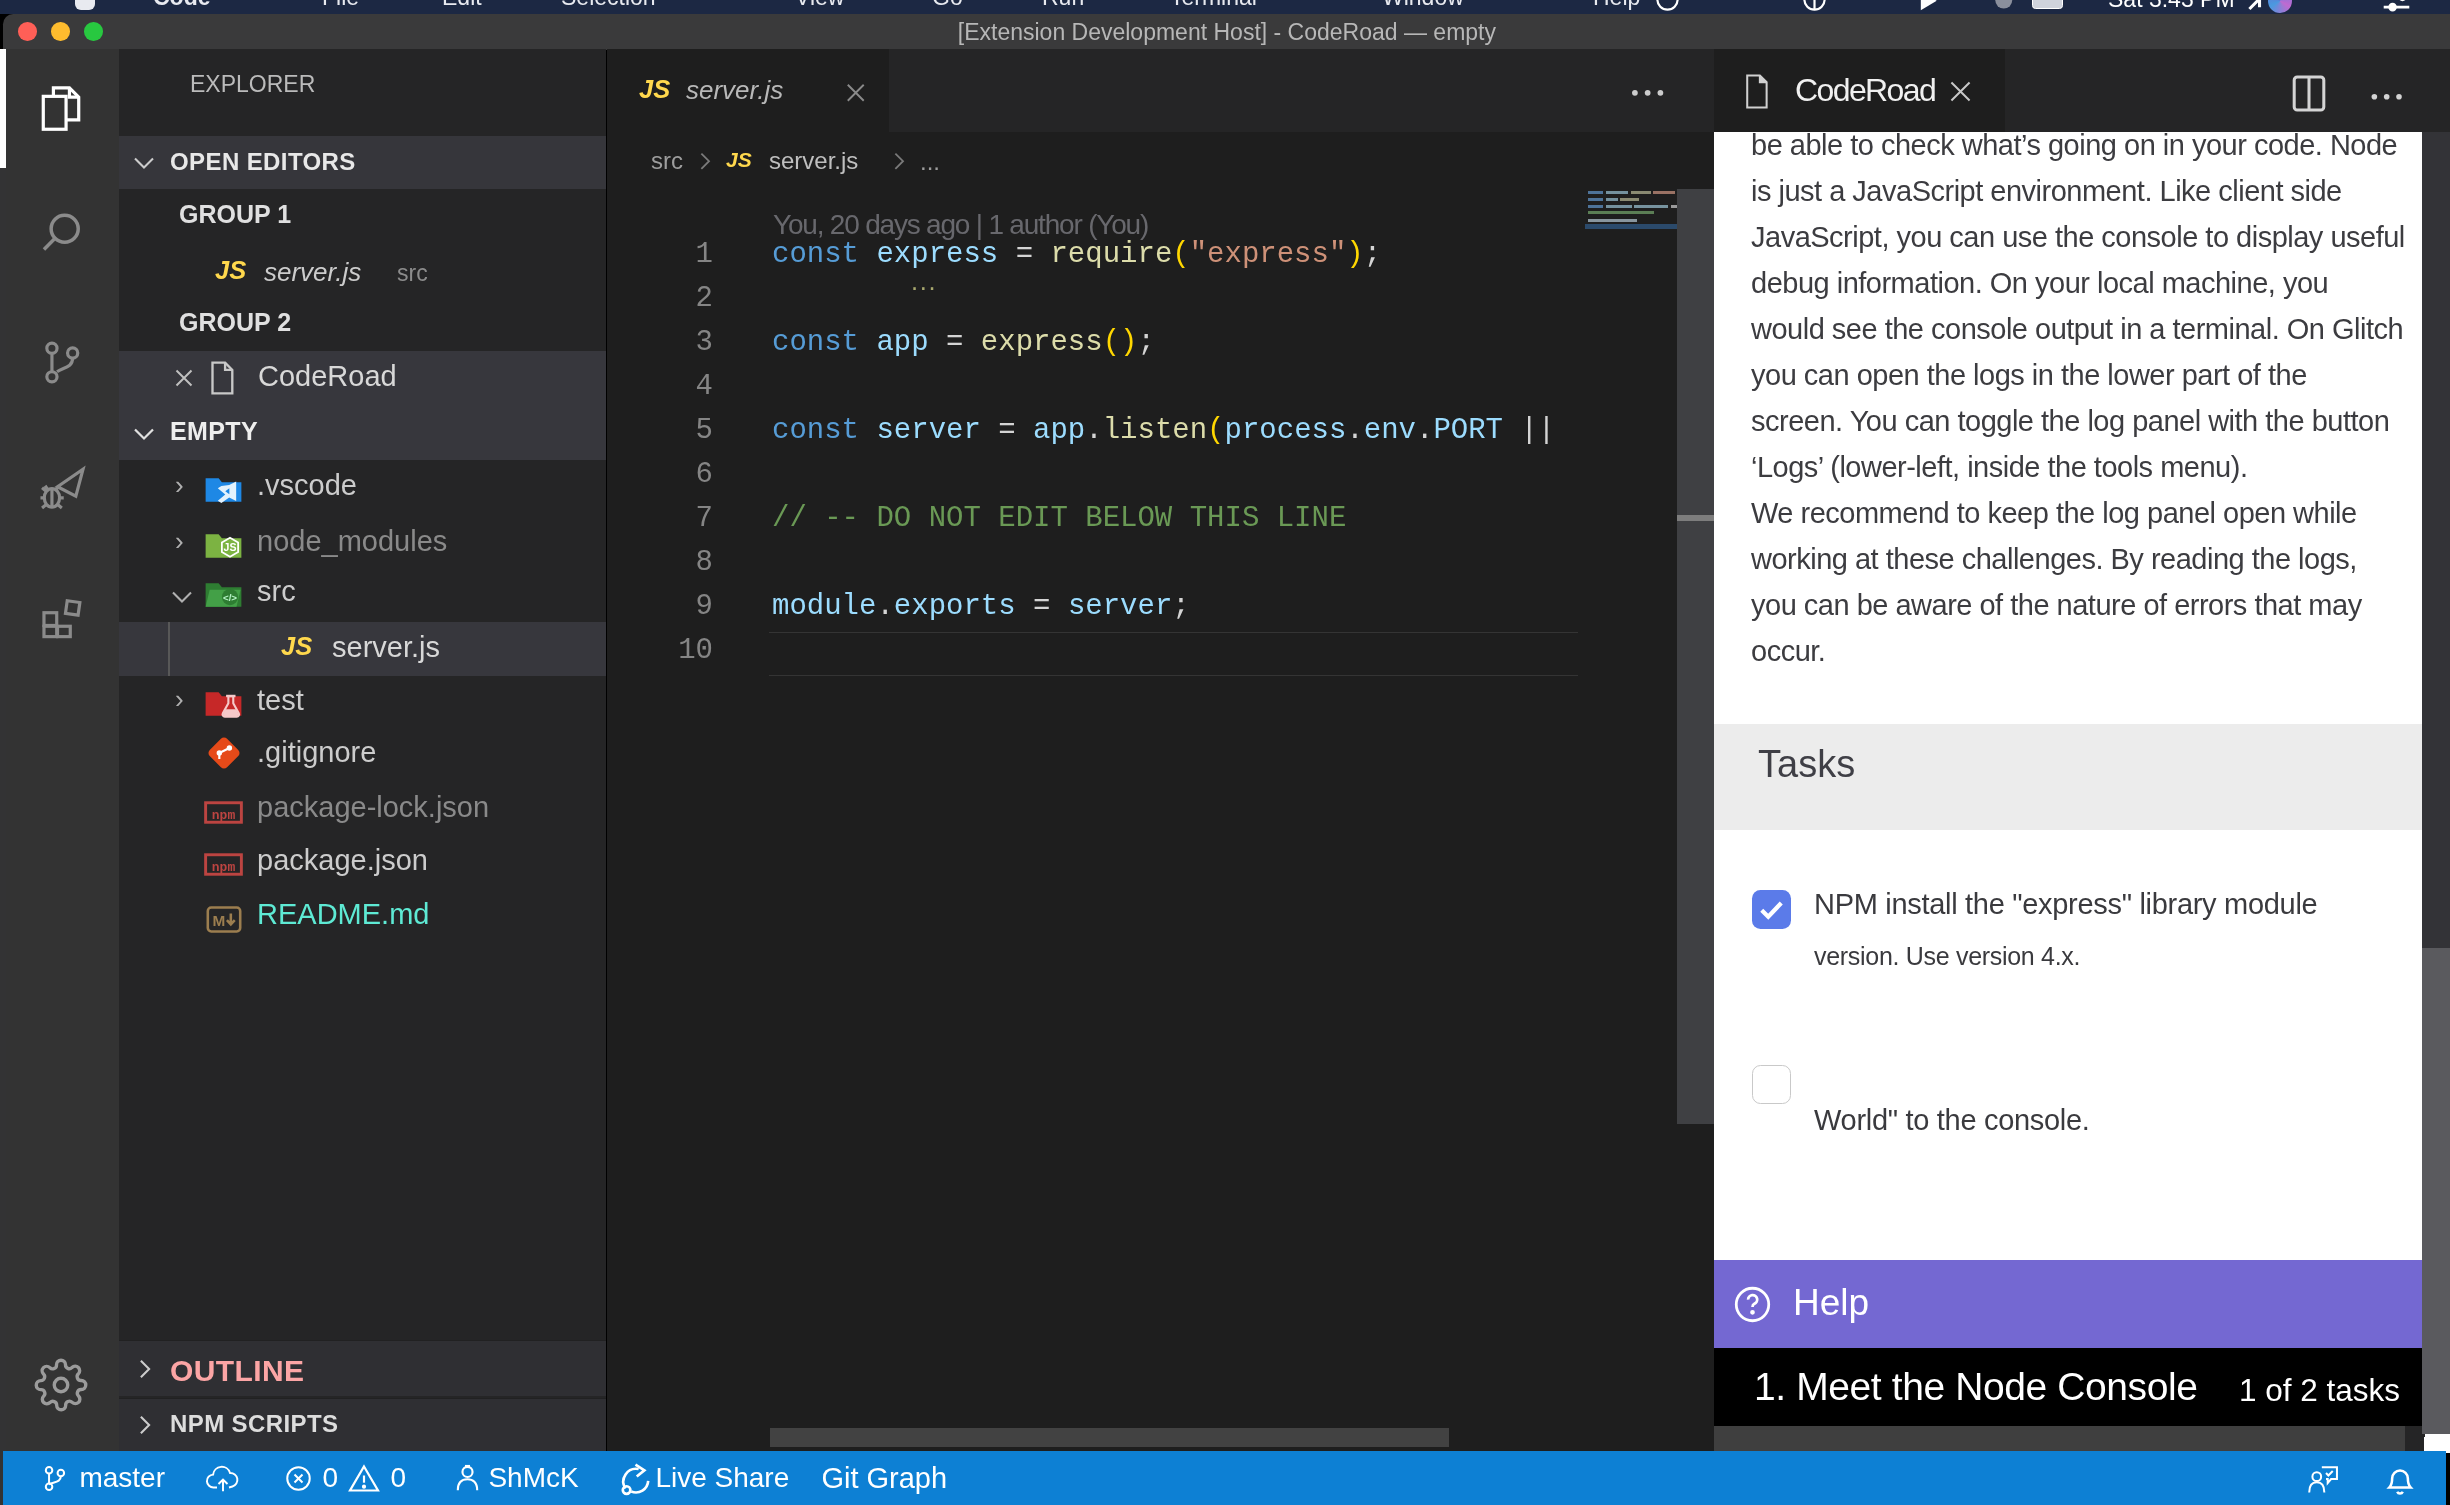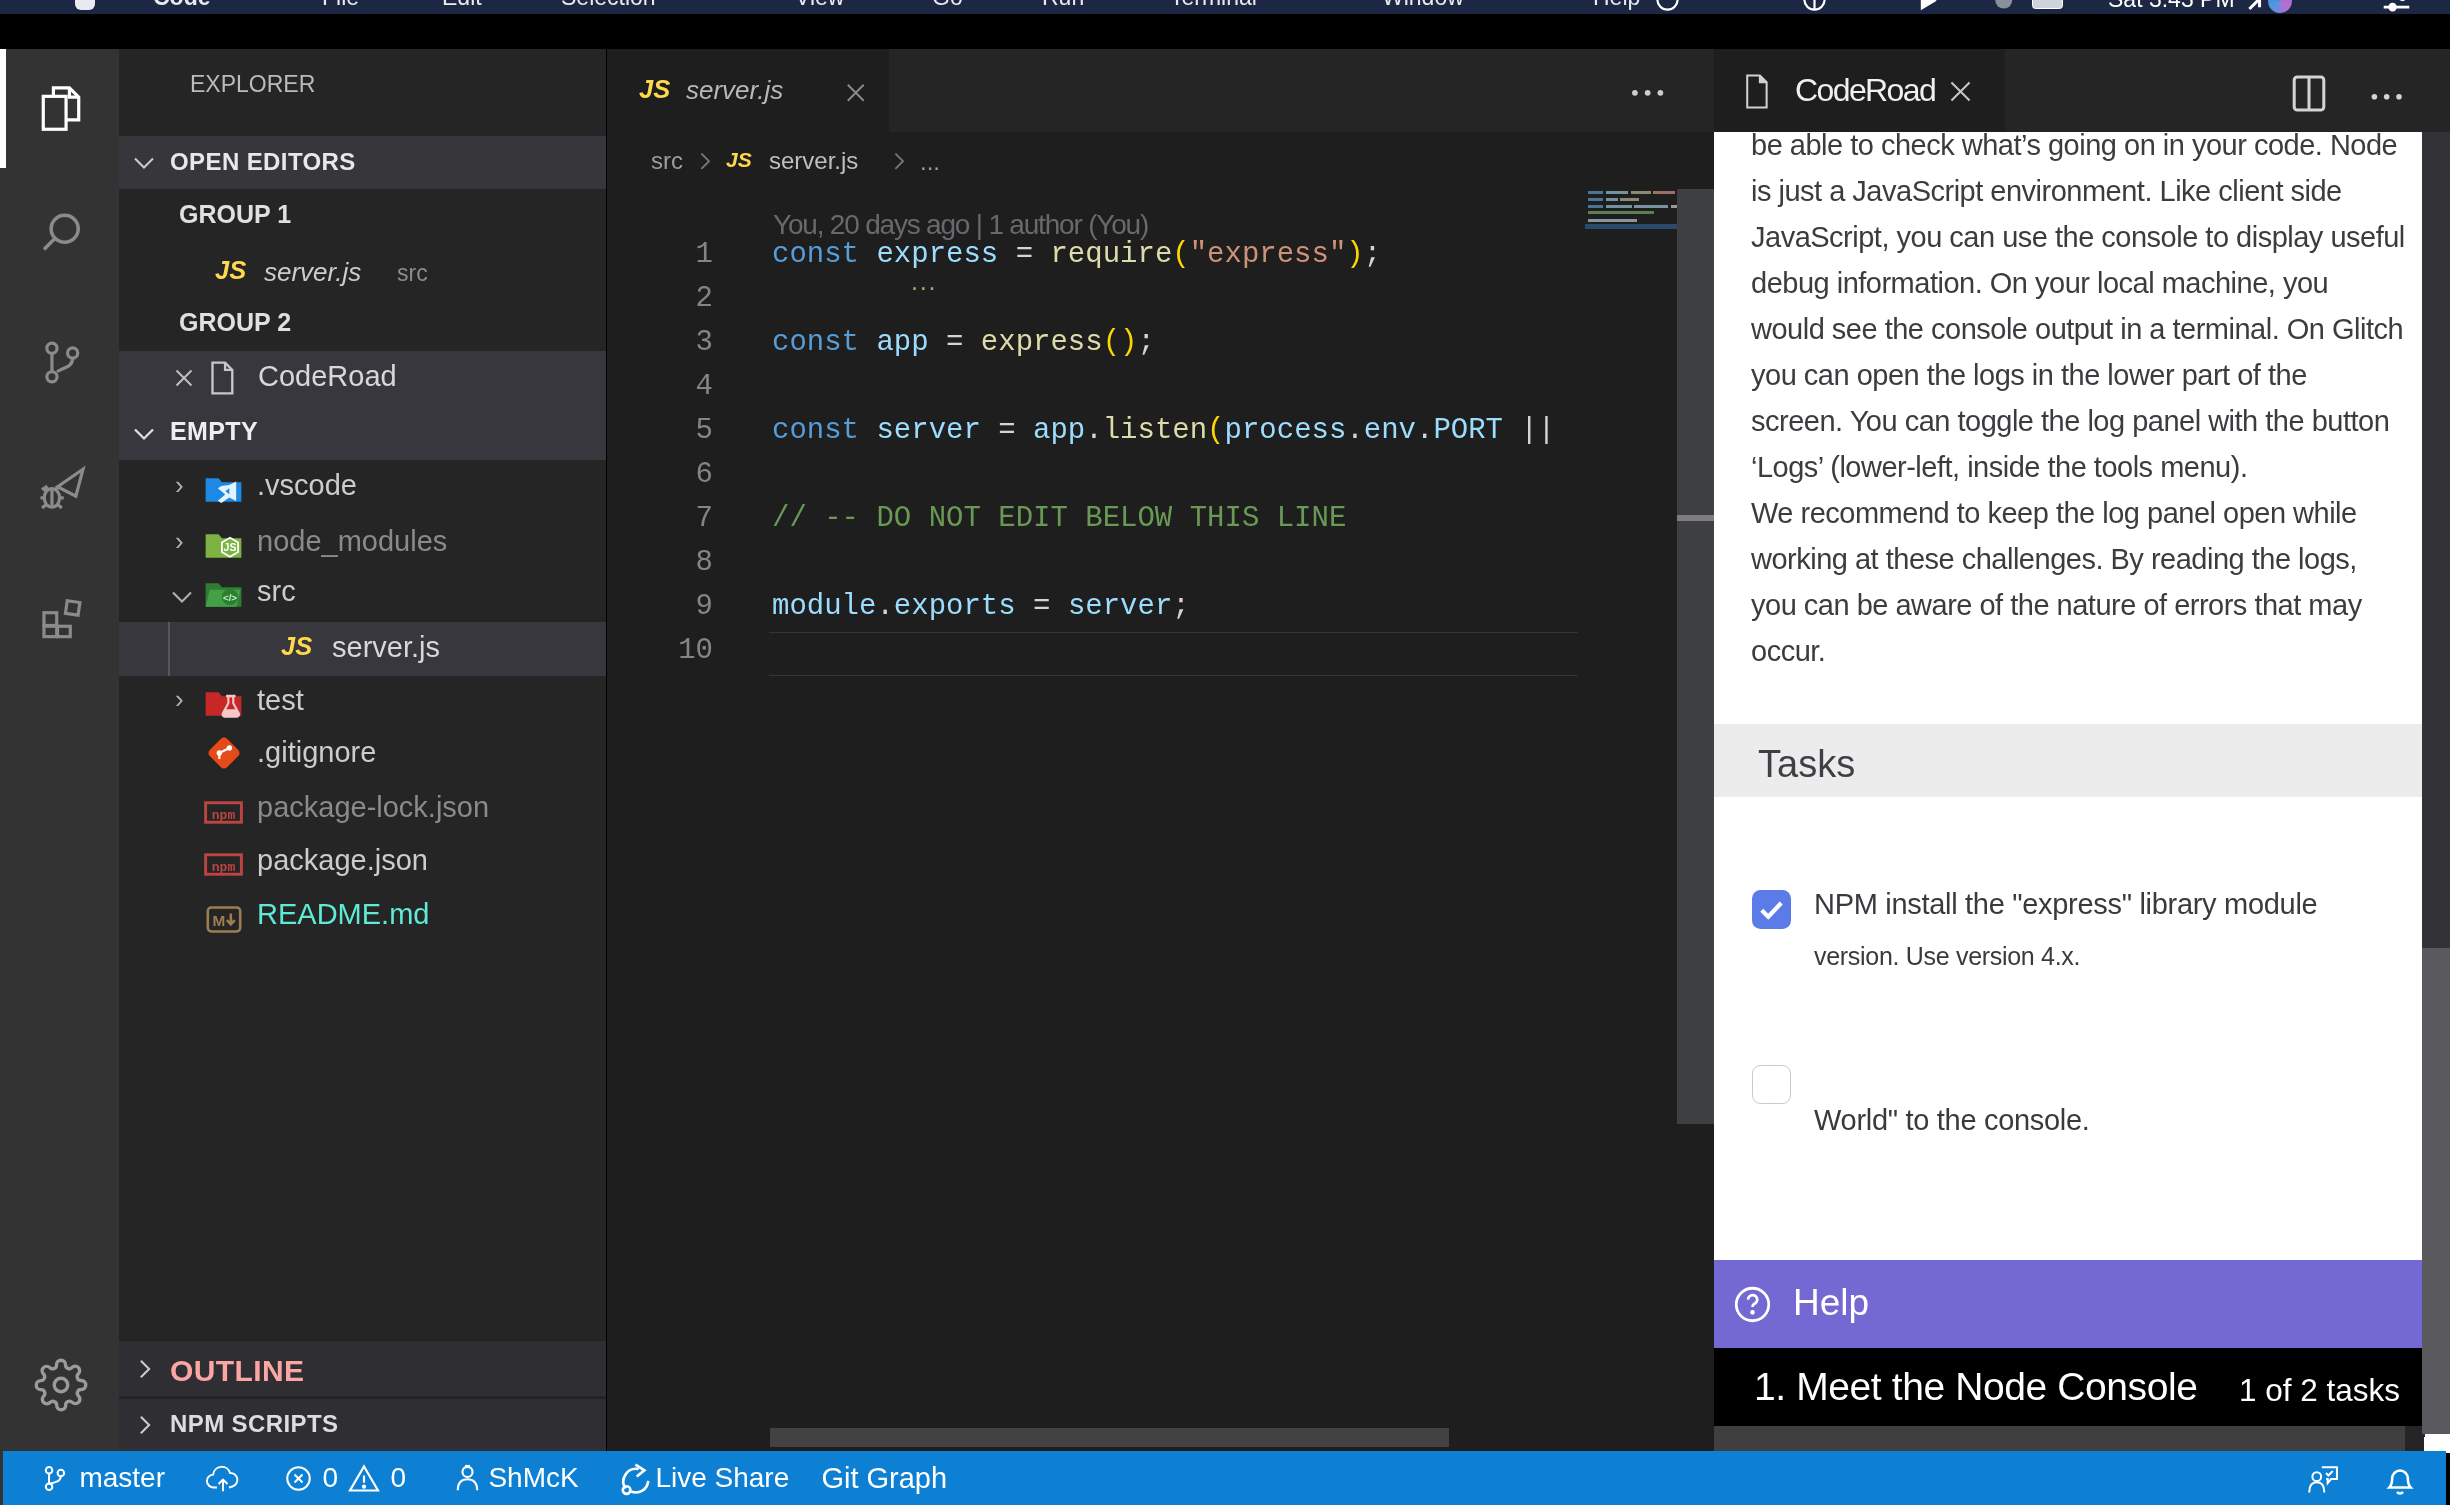--- a/index.html
+++ b/index.html
@@ -47,20 +47,26 @@
         <path d="M2 10 L8 4 M8 4 v5"></path>
       </svg>
   <div class="abs" style="left:2268px;top:-11px;width:24px;height:24px;border-radius:50%;background:conic-gradient(#6a7ae0,#c06ad0,#4a9ae0,#6a6ad0);"></div>
   <svg class="abs" style="left:2382px;top:-10.2px;" width="29" height="24" viewBox="0 0 17 14" fill="none" stroke="#ffffff" stroke-width="1.6">
         <path d="M1 4 h10 M14 4 h2 M1 10 h4 M8 10 h8"></path>
         <circle cx="12" cy="4" r="1.7" fill="#fff"></circle>
         <circle cx="6.2" cy="10" r="1.7" fill="#fff"></circle>
       </svg>
 </div>
 
+<div class="abs" style="left:3.4px;top:13.6px;width:2447px;height:36px;background:#3a3a3b;border-radius:10.2px 0 0 0;">
+  <div class="abs" style="left:14.5px;top:8.5px;width:18.7px;height:18.7px;border-radius:50%;background:#ff5f57;"></div>
+  <div class="abs" style="left:48px;top:8.5px;width:18.7px;height:18.7px;border-radius:50%;background:#febc2e;"></div>
+  <div class="abs" style="left:81px;top:8.5px;width:18.7px;height:18.7px;border-radius:50%;background:#28c840;"></div>
+  <div class="abs" style="left:0;top:5.1px;width:2447px;text-align:center;color:#b7b7b7;font-size:23px;">[Extension Development Host] - CodeRoad — empty</div>
+</div>
 
 <div class="abs" style="left:0;top:49px;width:6px;height:1456px;background:#333334;"></div>
 <div class="abs" style="left:0;top:49px;width:6px;height:119px;background:#ffffff;"></div>
 
 <div class="abs" id="activitybar" style="left:6px;top:49px;width:113px;height:1402px;background:#333333;">
 
   <svg class="abs" style="left:28px;top:33px;" width="54" height="54" viewBox="0 0 32 32" fill="none" stroke="#ffffff" stroke-width="1.9">
     <path d="M11.5 3.5 h9.5 l5.5 5.5 v13.5 h-15 z" fill="#333333"></path>
     <path d="M21 3.5 v5.5 h5.5" fill="none"></path>
     <rect x="5.5" y="8.5" width="13.5" height="19.5" fill="#333333"></rect>
@@ -317,21 +323,21 @@
     would see the console output in a terminal. On Glitch<br>
     you can open the logs in the lower part of the<br>
     screen. You can toggle the log panel with the button<br>
     ‘Logs’ (lower-left, inside the tools menu).<br>
     We recommend to keep the log panel open while<br>
     working at these challenges. By reading the logs,<br>
     you can be aware of the nature of errors that may<br>
     occur.
   </div>
 
-  <div class="abs" style="left:0;top:675px;width:709px;height:73px;background:#ececec;">
+  <div class="abs" style="left:0;top:675px;width:709px;height:106px;background:#ececec;">
     <div class="abs" style="left:44px;top:18.7px;font-size:38px;color:#3f3f46;">Tasks</div>
   </div>
 
   <div class="abs" style="left:38px;top:841px;width:39px;height:39px;background:#5b7be9;border-radius:8.5px;">
     <svg width="39" height="39" viewBox="0 0 24 24" fill="none" stroke="#ffffff" stroke-width="2.6">
           <path d="M6 12.5 l4 4 L18 8"></path>
         </svg>
   </div>
   <div class="abs" style="left:100px;top:839px;font-size:29px;color:#3a3a3e;white-space:nowrap;letter-spacing:-0.3px;">NPM install the "express" library module</div>
   <div class="abs" style="left:100px;top:893px;font-size:25px;color:#3a3a3e;white-space:nowrap;letter-spacing:-0.3px;">version. Use version 4.x.</div>

